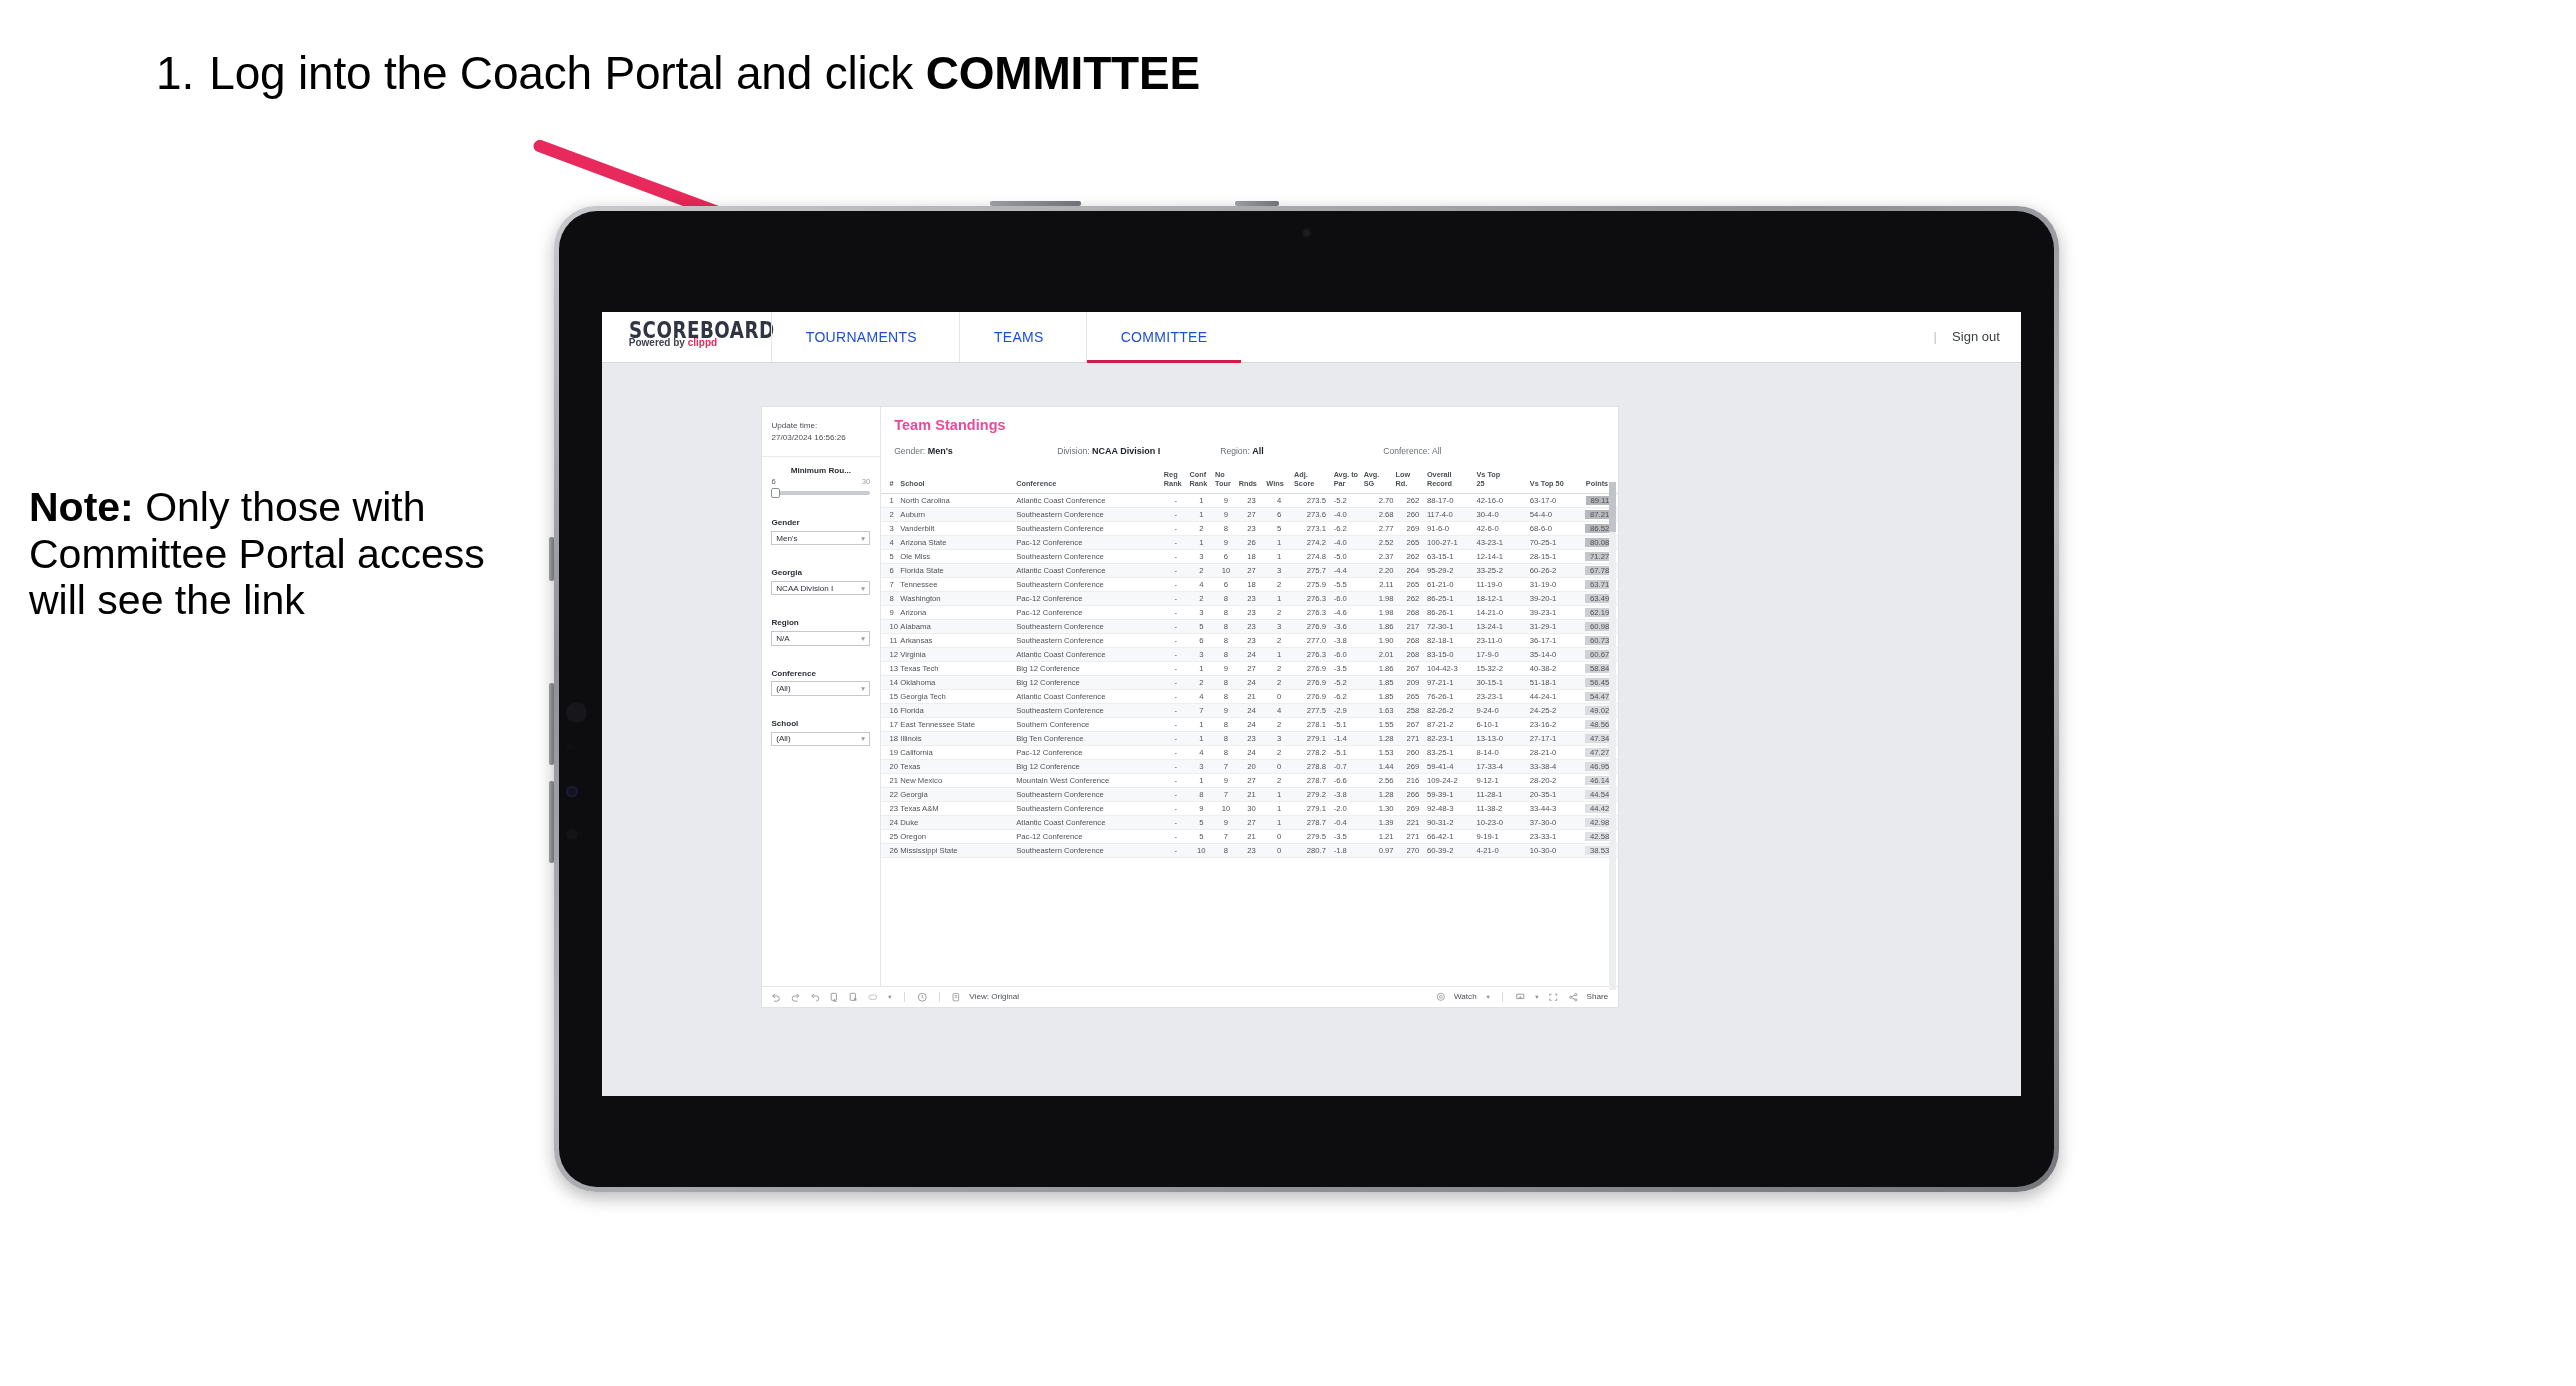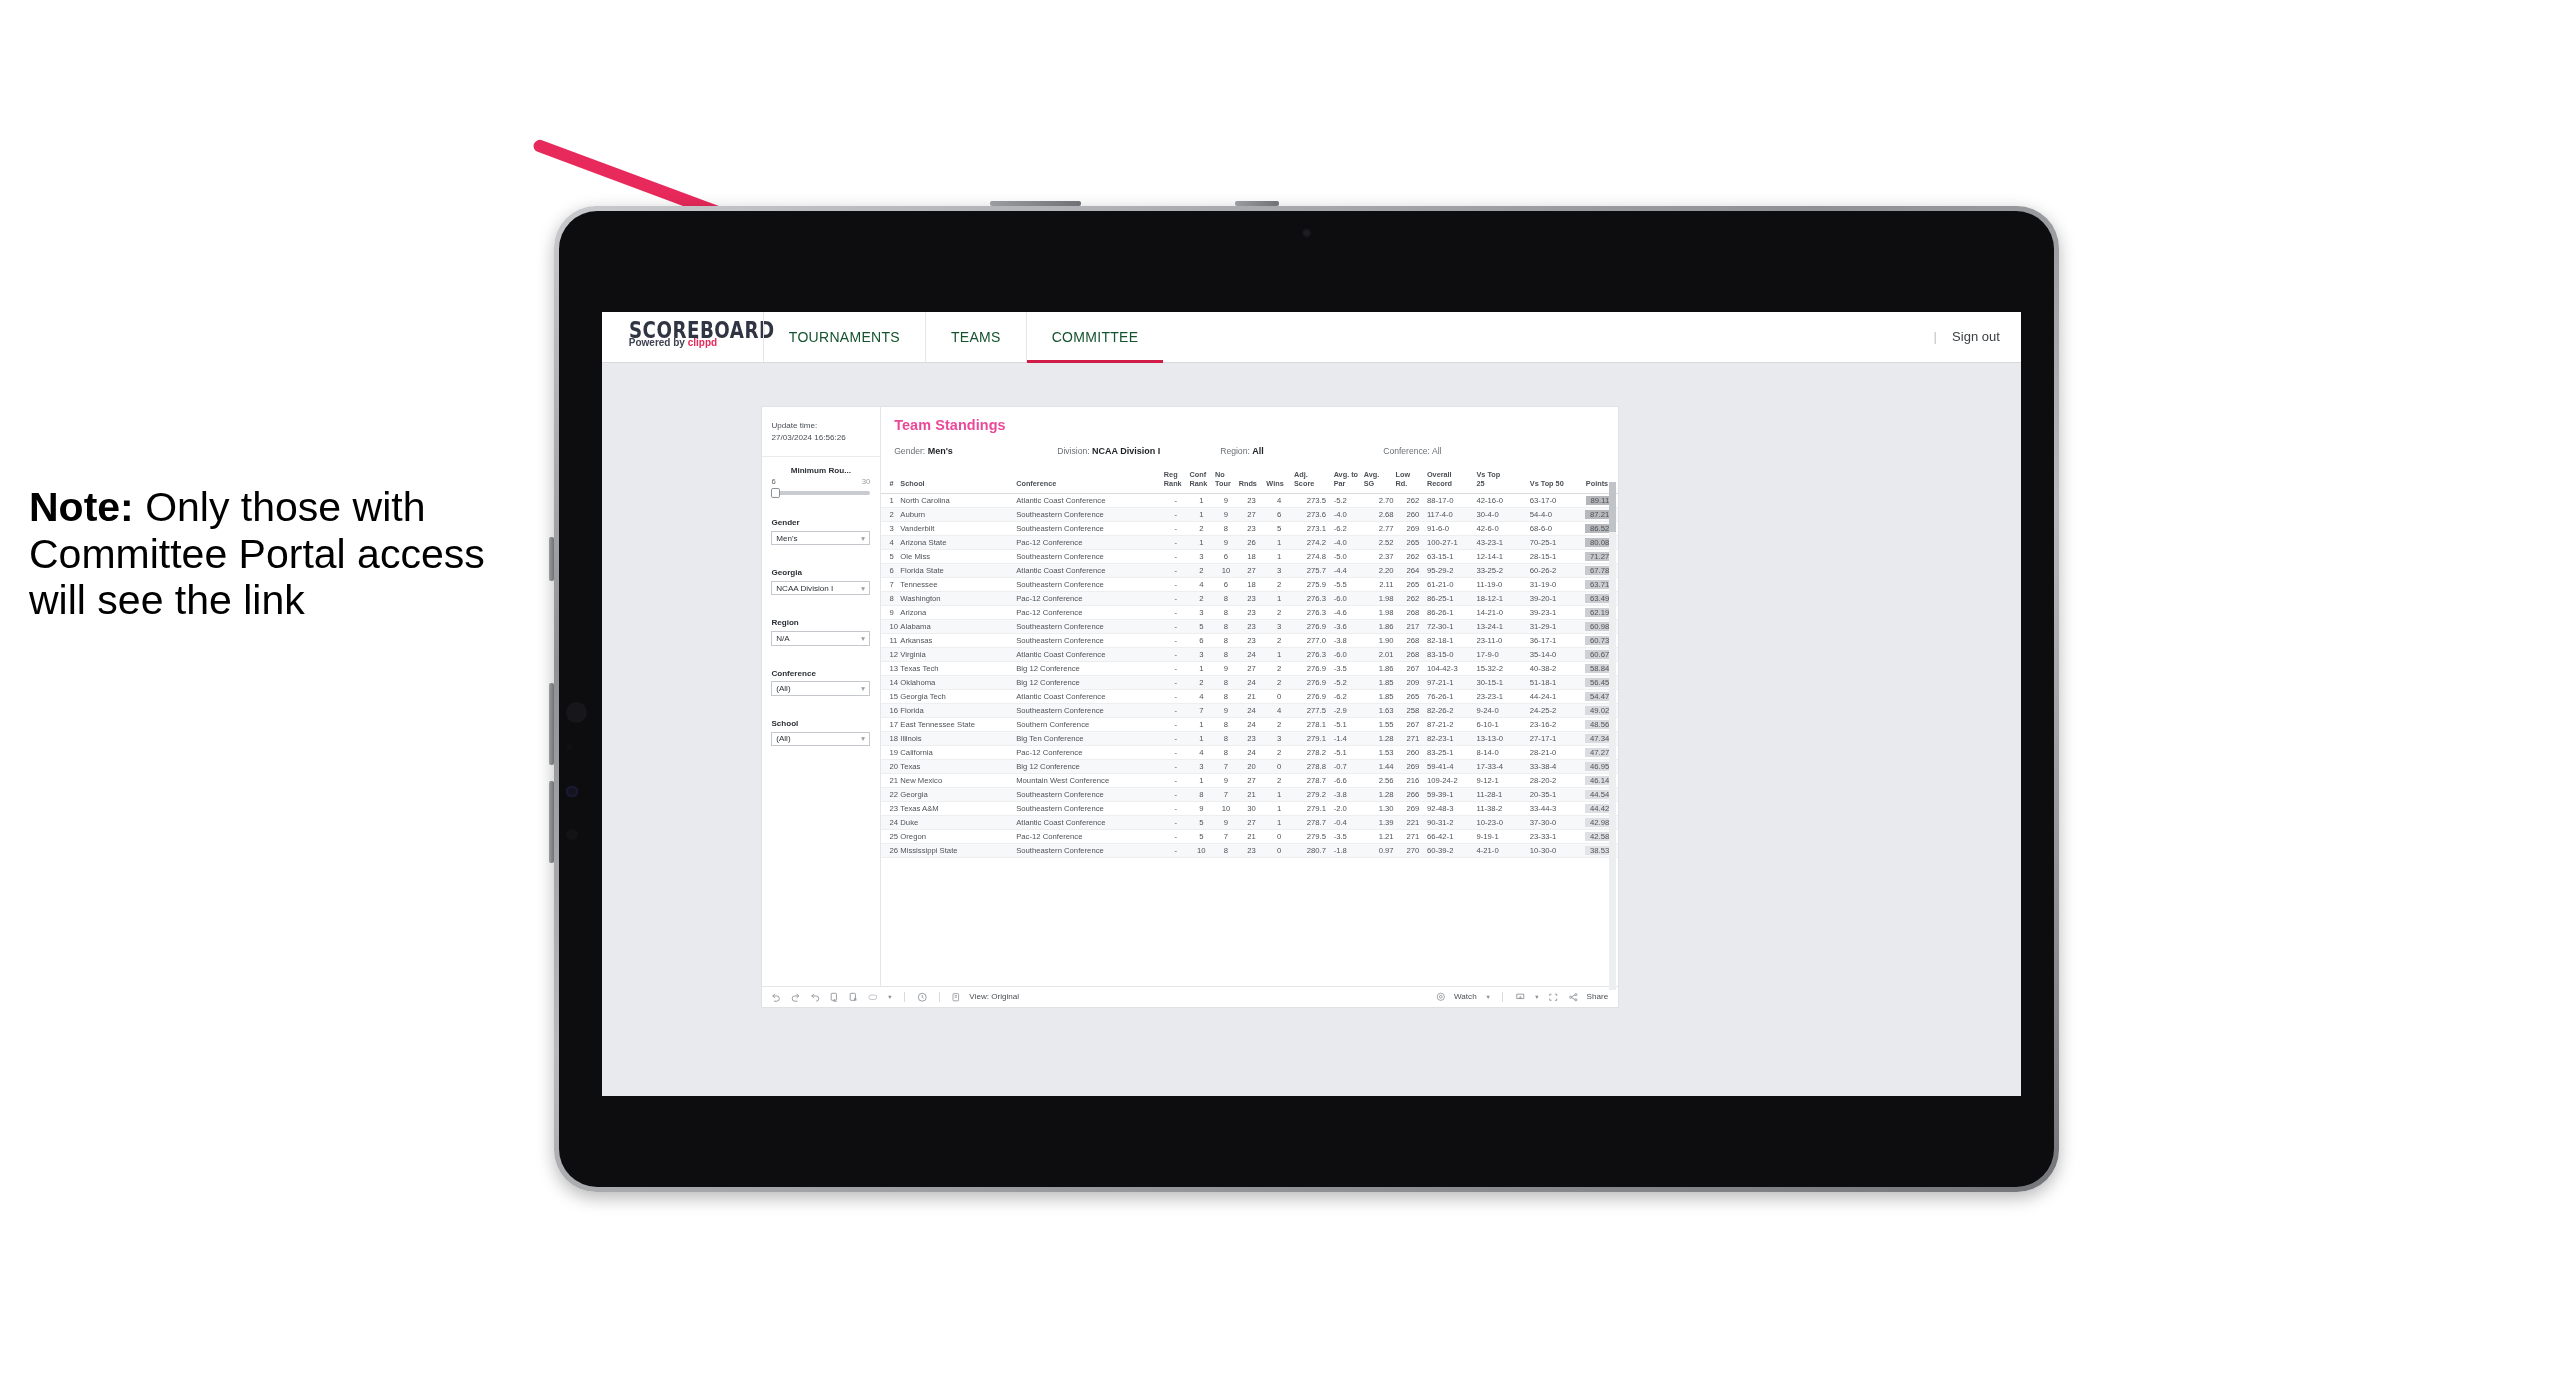--- a/index.html
+++ b/index.html
@@ -91,24 +91,24 @@
     font-weight: bold; font-size: 19px; letter-spacing: 0.5px;
     color: #2f3542; line-height: 1;
     transform: scaleY(1.25) scaleX(.96);
     transform-origin: left top;
   }
   .brand-sub { font-size: 10px; color: #3d4350; margin-top: 0; font-weight: bold; }
   .brand-sub .clippd { color: #e8295b; }
 
   .topnav-tabs { display: flex; align-items: stretch; }
   .topnav-tab {
-    display: flex; align-items: center; padding: 0 25px;
-    font-size: 14px; color: #14532d; letter-spacing: 0.3px;
+    display: flex; align-items: center; padding: 0 34px;
+    font-size: 14px; color: #1d4ed8; letter-spacing: 0.3px;
     border-left: 1px solid #e4e6e9;
-    position: relative; white-space: nowrap;
+    position: relative; white-space: nowrap; margin-left: 8px;
   }
   .topnav-tab.active::after {
     content: ""; position: absolute; left: 0; right: 0; bottom: -1px;
     height: 2.9px; background: #cf1d47;
   }
   .topnav-right {
     margin-left: auto; display: flex; align-items: center;
     padding-right: 21px; font-size: 13px; color: #3c4043; gap: 15.3px;
   }
   .topnav-right .bar { color: #bdc1c6; }
@@ -212,20 +212,23 @@
   .viz-foot .sep { width:1px; height:10.5px; background:#d8dadd; margin:0 2.9px; }
   .viz-foot .lbl { font-size: 8.1px; color: #4a4e54; }
   .viz-foot .right { margin-left: auto; display: flex; align-items: center; gap: 8.6px; }
   .caret-sm { font-size: 5.8px; color:#8b9096; }
 </style>
 </head>
 <body>
 
 <div id="slide">
 
+  <div class="headline">
+    <span class="num">1.</span><span>Log into the Coach Portal and click </span><strong>COMMITTEE</strong>
+  </div>
 
   <div class="note">
     <b>Note:</b><span> Only those with Committee Portal access will see the link</span>
   </div>
 
   <svg class="arrow" viewBox="0 0 540 230">
     <line x1="22" y1="22" x2="468" y2="188" stroke="#e8295b" stroke-width="13" stroke-linecap="round"></line>
     <polygon points="418,148 502,208 430,212" fill="#e8295b"></polygon>
   </svg>
 

